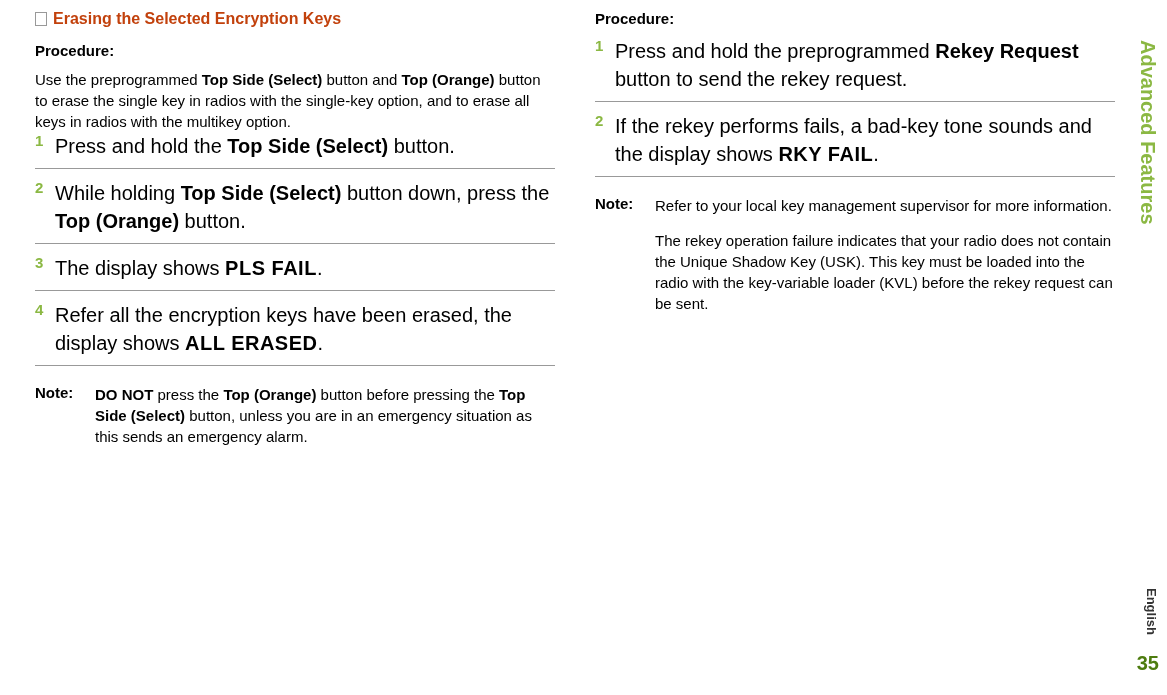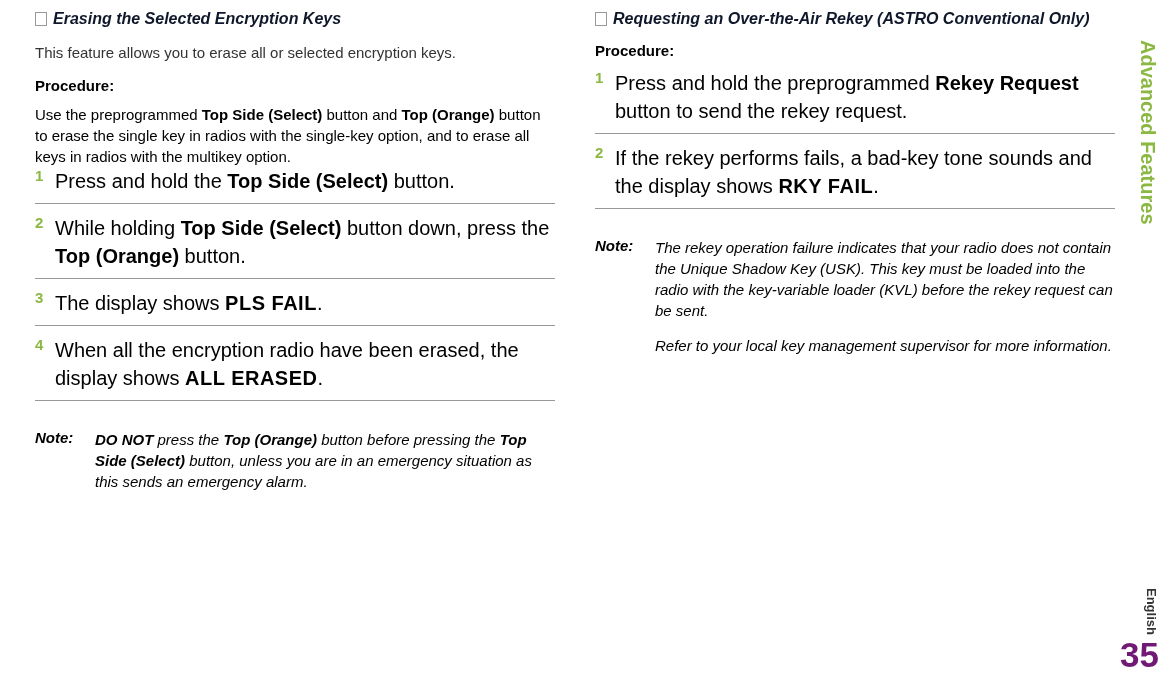--- a/index.html
+++ b/index.html
@@ -18,23 +18,22 @@
     .page-container {
       display: flex;
       gap: 40px;
     }
     .column {
       flex: 1;
       max-width: 520px;
     }
     .section-title {
       font-weight: bold;
-      font-style: italic;
       font-size: 16px;
-      color: #0f172a;
+      color: #c2410c;
       margin-bottom: 14px;
       display: flex;
       align-items: flex-start;
     }
     .bookmark-icon {
       display: inline-block;
       width: 12px;
       height: 14px;
       border: 1px solid #999;
       margin-right: 6px;
@@ -70,22 +69,21 @@
       width: 20px;
       flex-shrink: 0;
     }
     .step-text {
       font-size: 20px;
       line-height: 1.4;
       flex: 1;
     }
     .note-block {
       display: flex;
-      margin-top: 28px;
-      font-style: italic;
+      margin-top: 18px;
     }
     .note-label {
       font-weight: bold;
       font-size: 15px;
       width: 60px;
       flex-shrink: 0;
     }
     .note-text {
       font-size: 15px;
       line-height: 1.4;
@@ -108,23 +106,23 @@
       top: 40px;
       writing-mode: vertical-rl;
       font-size: 20px;
       font-weight: bold;
       color: #8bb843;
     }
     .page-number {
       position: absolute;
       right: 8px;
       bottom: 20px;
-      font-size: 35px;
-      font-weight: bold;
-      color: #701a75;
+      font-size: 20px;
+      font-weight: bold;
+      color: #4d7c0f;
     }
     .english-label {
       position: absolute;
       right: 8px;
       bottom: 60px;
       writing-mode: vertical-rl;
       font-size: 13px;
       font-weight: bold;
       color: #333;
     }
@@ -132,21 +130,20 @@
 </head>
 <body>
 
 <div class="page-container">
 
   <div class="column">
     <div class="section-title">
       <span class="bookmark-icon"></span>
       <span>Erasing the Selected Encryption Keys</span>
     </div>
-    <p class="intro-text">This feature allows you to erase all or selected encryption keys.</p>
     <p class="procedure-label">Procedure:</p>
     <p class="procedure-intro">
       <span>Use the preprogrammed </span><span class="bold">Top Side (Select)</span><span> button and </span><span class="bold">Top (Orange)</span><span> button to erase the single key in radios with the single-key option, and to erase all keys in radios with the multikey option.</span>
     </p>
 
     <div class="step">
       <div class="step-number">1</div>
       <div class="step-text">
         <span>Press and hold the </span><span class="bold">Top Side (Select)</span><span> button.</span>
       </div>
@@ -162,58 +159,54 @@
     <div class="step">
       <div class="step-number">3</div>
       <div class="step-text">
         <span>The display shows </span><span class="display-text">PLS FAIL</span><span>.</span>
       </div>
     </div>
 
     <div class="step">
       <div class="step-number">4</div>
       <div class="step-text">
-        <span>When all the encryption radio have been erased, the display shows </span><span class="display-text">ALL ERASED</span><span>.</span>
+        <span>Refer all the encryption keys have been erased, the display shows </span><span class="display-text">ALL ERASED</span><span>.</span>
       </div>
     </div>
 
     <div class="note-block">
       <div class="note-label">Note:</div>
       <div class="note-text">
         <span class="bold">DO NOT</span><span> press the </span><span class="bold">Top (Orange)</span><span> button before pressing the </span><span class="bold">Top Side (Select)</span><span> button, unless you are in an emergency situation as this sends an emergency alarm.</span>
       </div>
     </div>
   </div>
 
   <div class="column">
-    <div class="section-title">
-      <span class="bookmark-icon"></span>
-      <span>Requesting an Over-the-Air Rekey (ASTRO Conventional Only)</span>
-    </div>
     <p class="procedure-label">Procedure:</p>
 
     <div class="step">
       <div class="step-number">1</div>
       <div class="step-text">
         <span>Press and hold the preprogrammed </span><span class="bold">Rekey Request</span><span> button to send the rekey request.</span>
       </div>
     </div>
 
     <div class="step">
       <div class="step-number">2</div>
       <div class="step-text">
         <span>If the rekey performs fails, a bad-key tone sounds and the display shows </span><span class="display-text">RKY FAIL</span><span>.</span>
       </div>
     </div>
 
     <div class="note-block">
       <div class="note-label">Note:</div>
       <div class="note-text">
+        <p>Refer to your local key management supervisor for more information.</p>
         <p>The rekey operation failure indicates that your radio does not contain the Unique Shadow Key (USK). This key must be loaded into the radio with the key-variable loader (KVL) before the rekey request can be sent.</p>
-        <p>Refer to your local key management supervisor for more information.</p>
       </div>
     </div>
   </div>
 </div>
 
 <div class="side-label">Advanced Features</div>
 <div class="english-label">English</div>
 <div class="page-number">35</div>
 
 </body></html>

